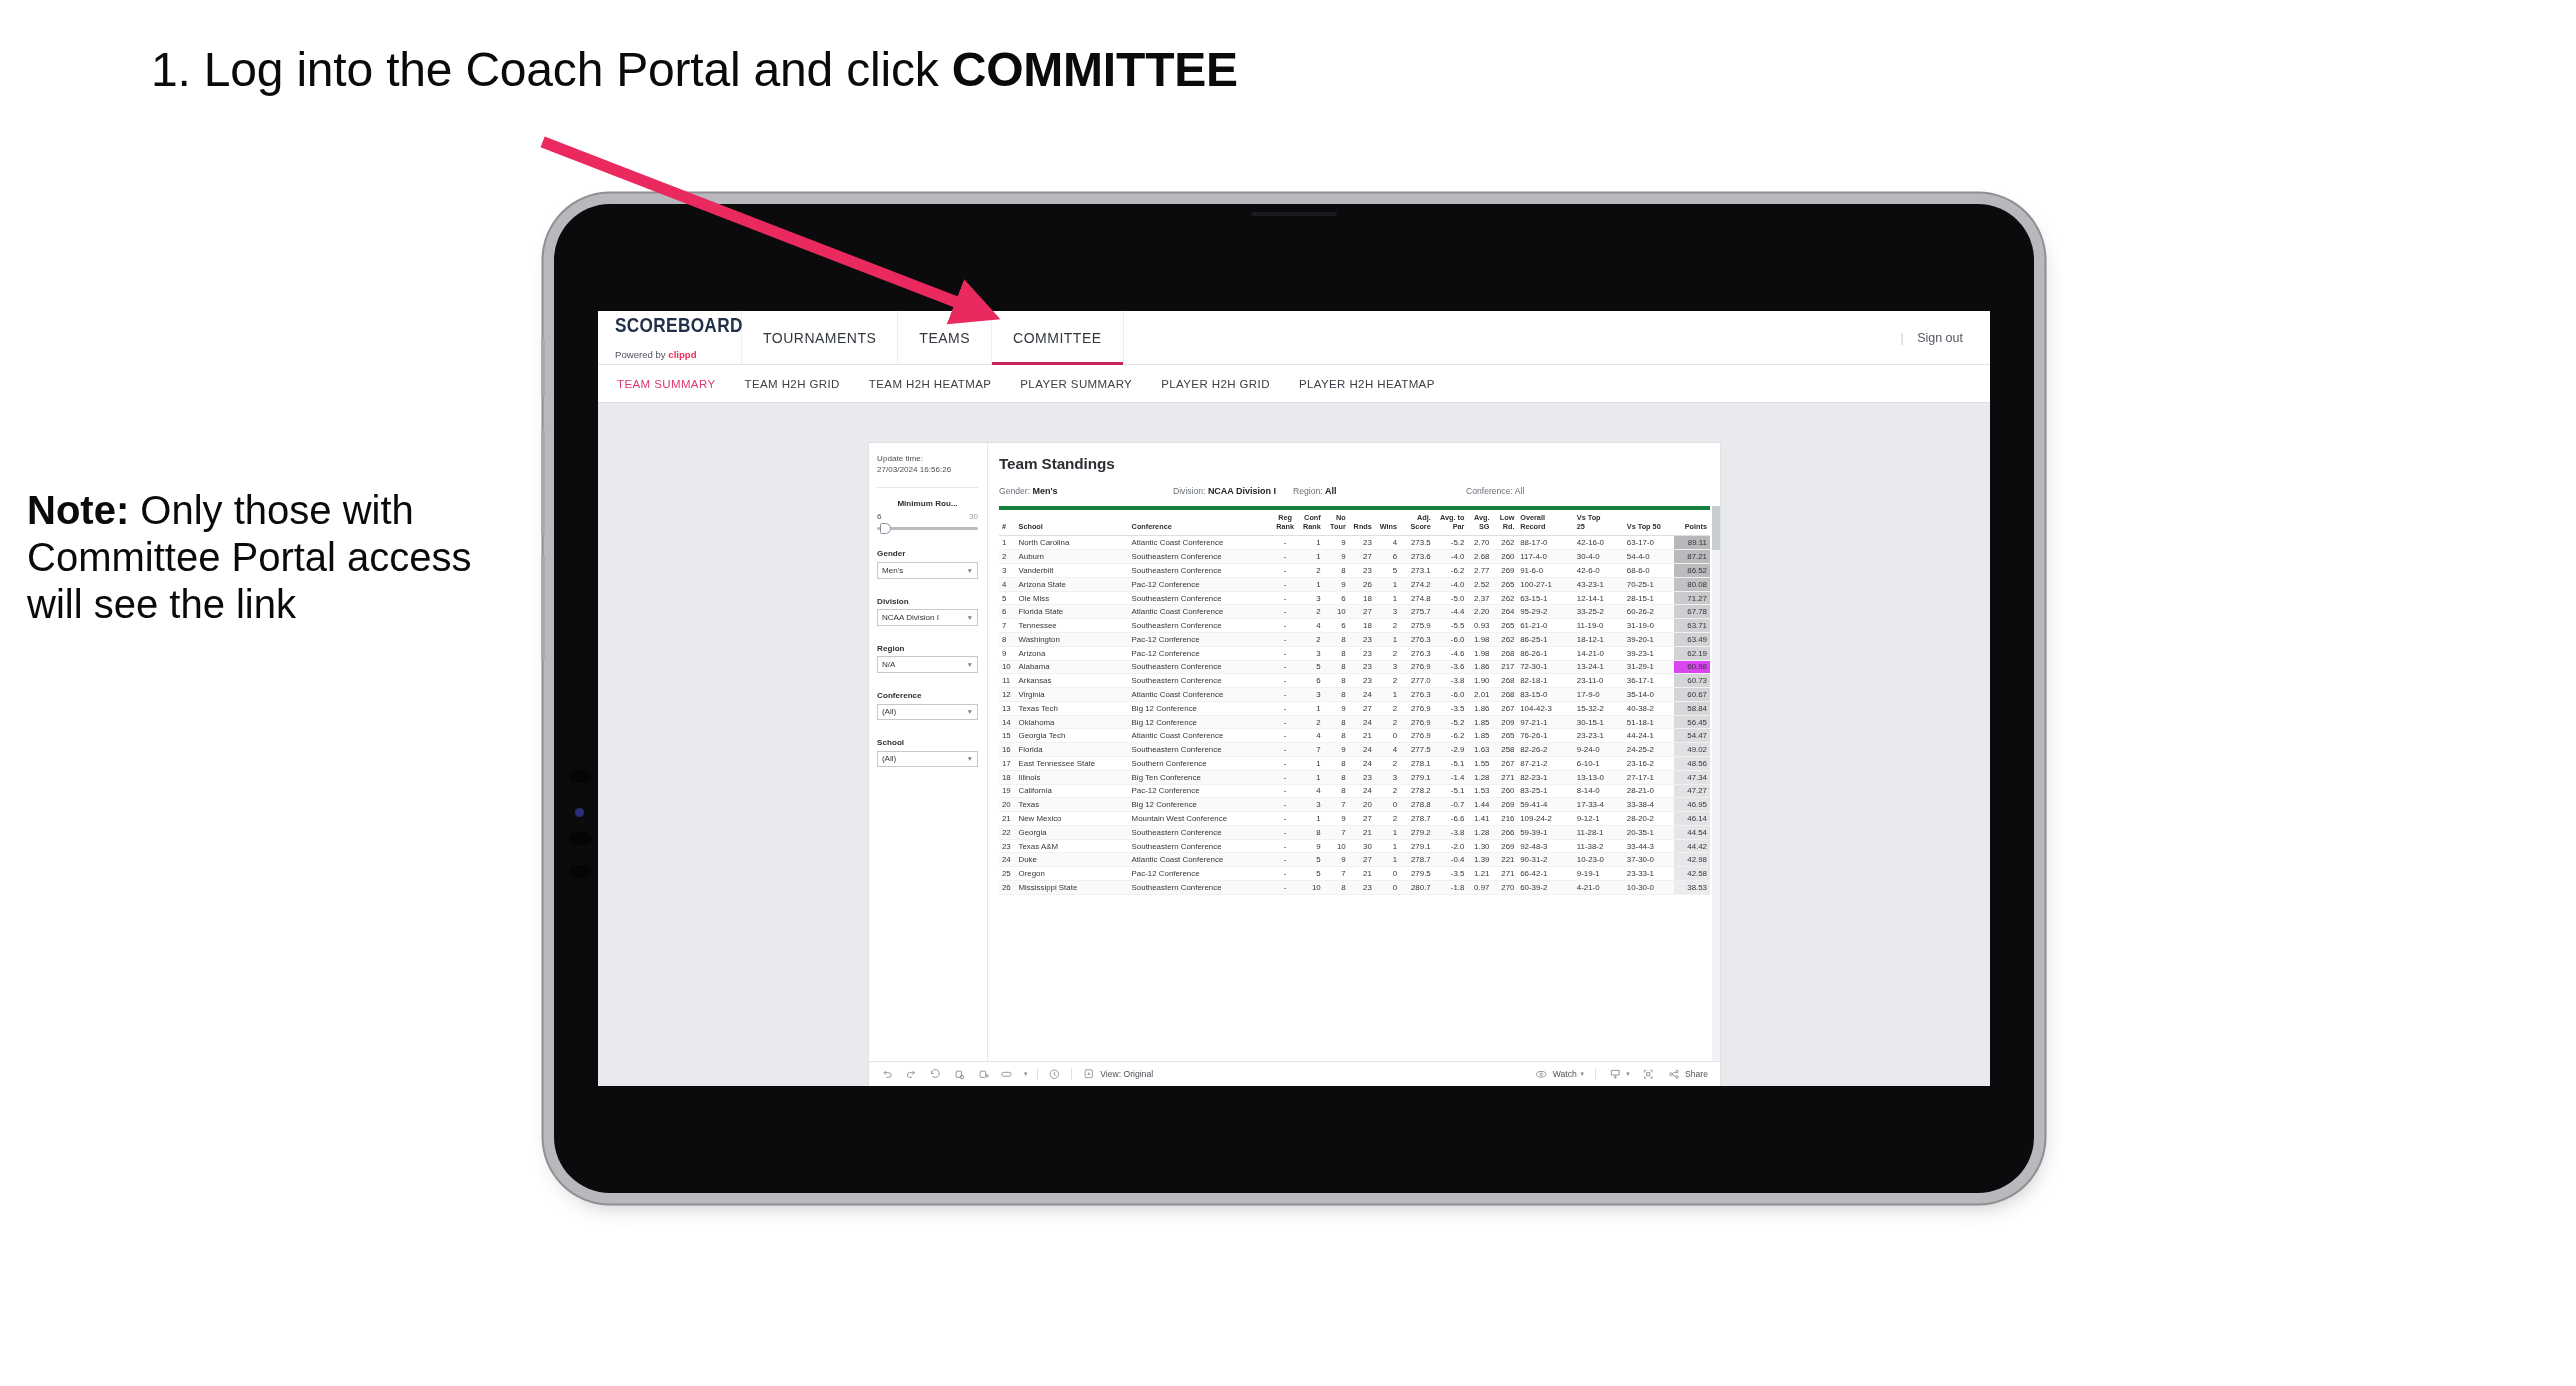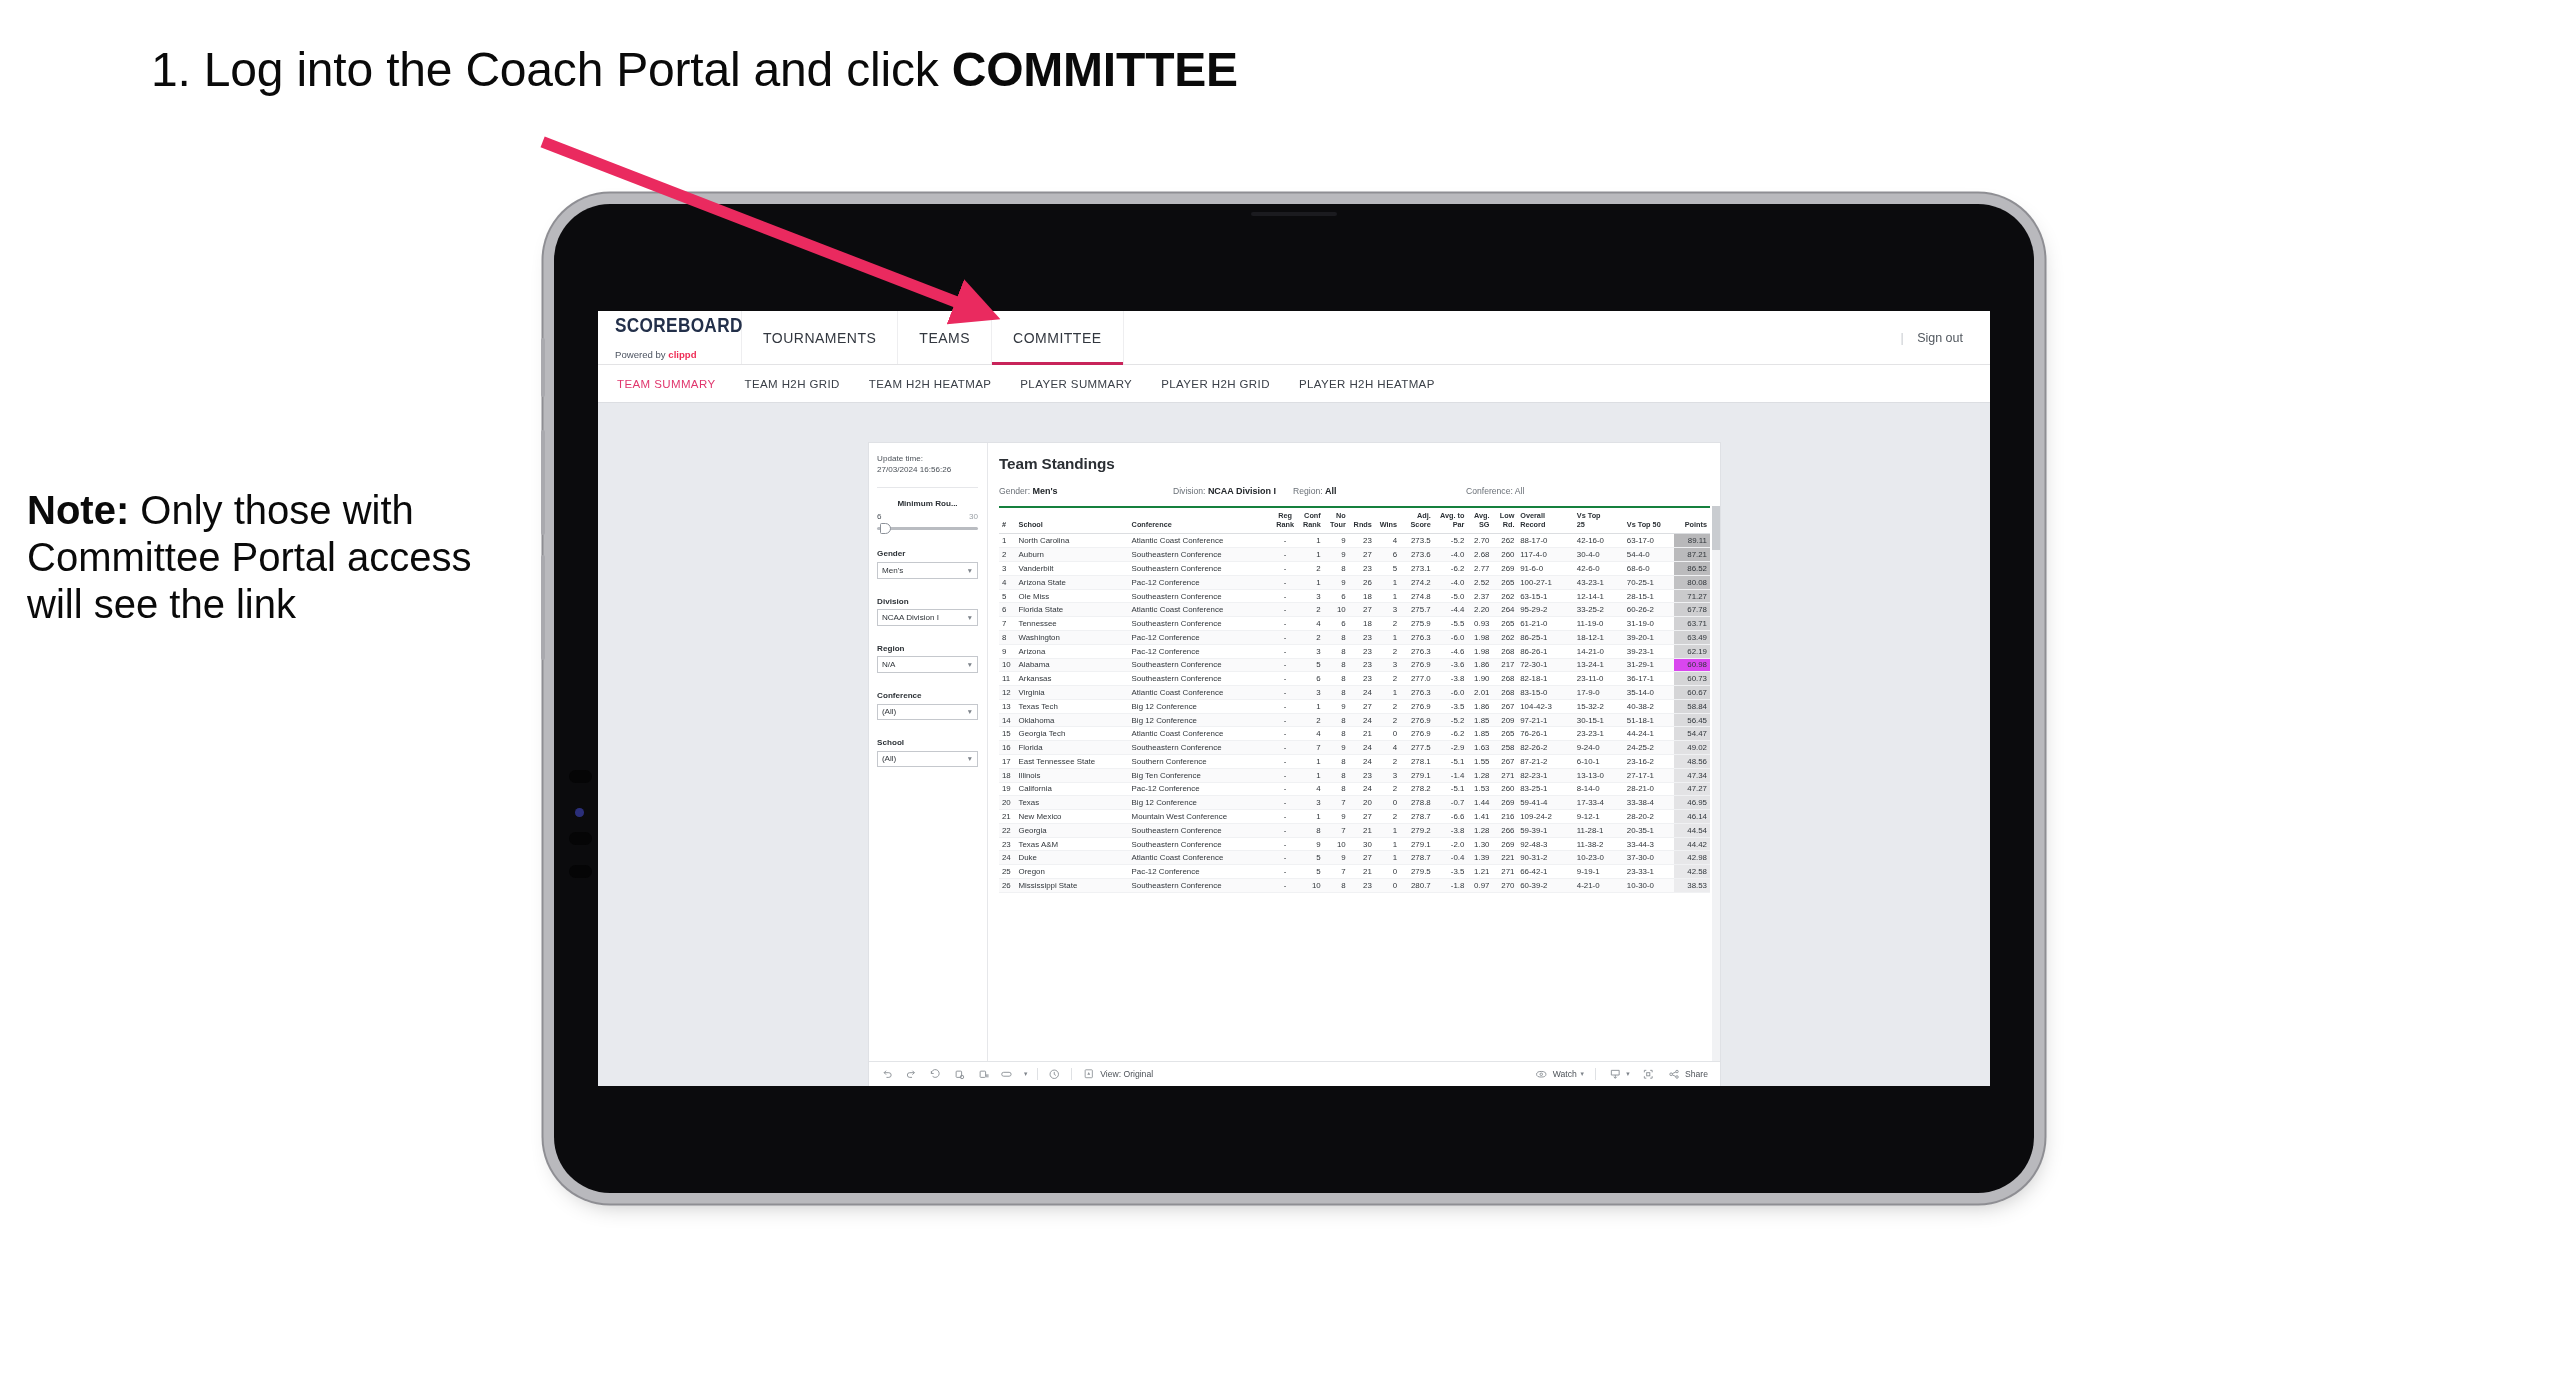--- a/index.html
+++ b/index.html
@@ -310,21 +310,21 @@
     position: relative;
     padding-right: 9.6px;
   }
   table.standings {
     border-collapse: collapse;
     width: 100%;
     font-size: 7.9px;
     color: #31363b;
   }
   table.standings thead th {
-    border-top: 2px solid #15803d;
+    border-top: 4px solid #15803d;
     border-bottom: 1px solid #dcdee1;
     font-size: 7.3px;
     font-weight: bold;
     color: #2c3136;
     padding: 3.8px 2.9px 3.8px 2.9px;
     vertical-align: bottom;
     line-height: 1.2;
     white-space: pre-line;
     text-align: right;
     margin-top: 40px;

